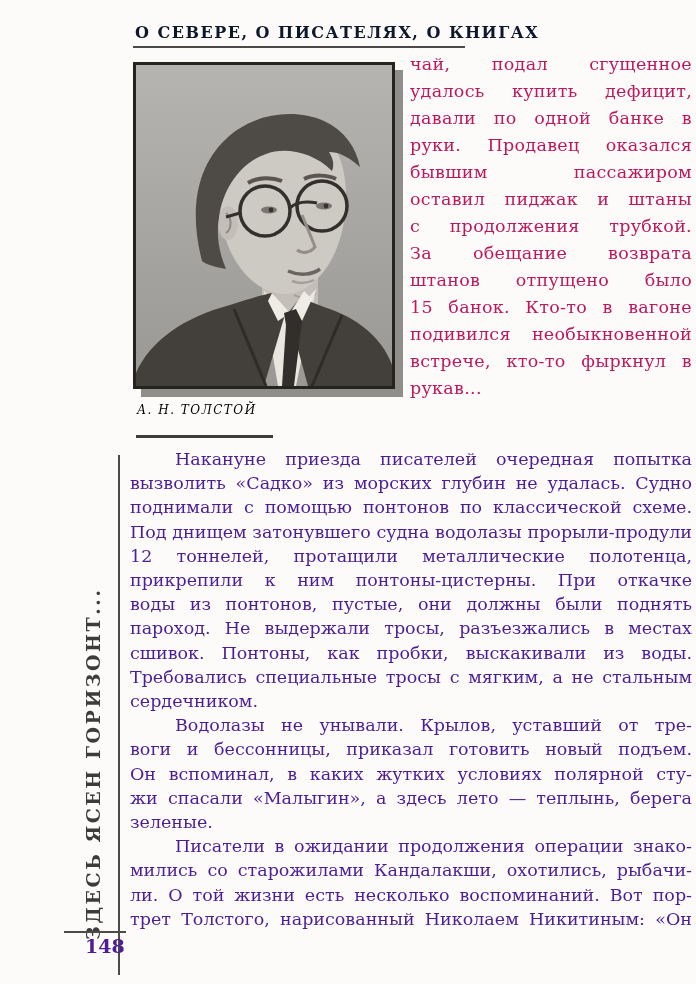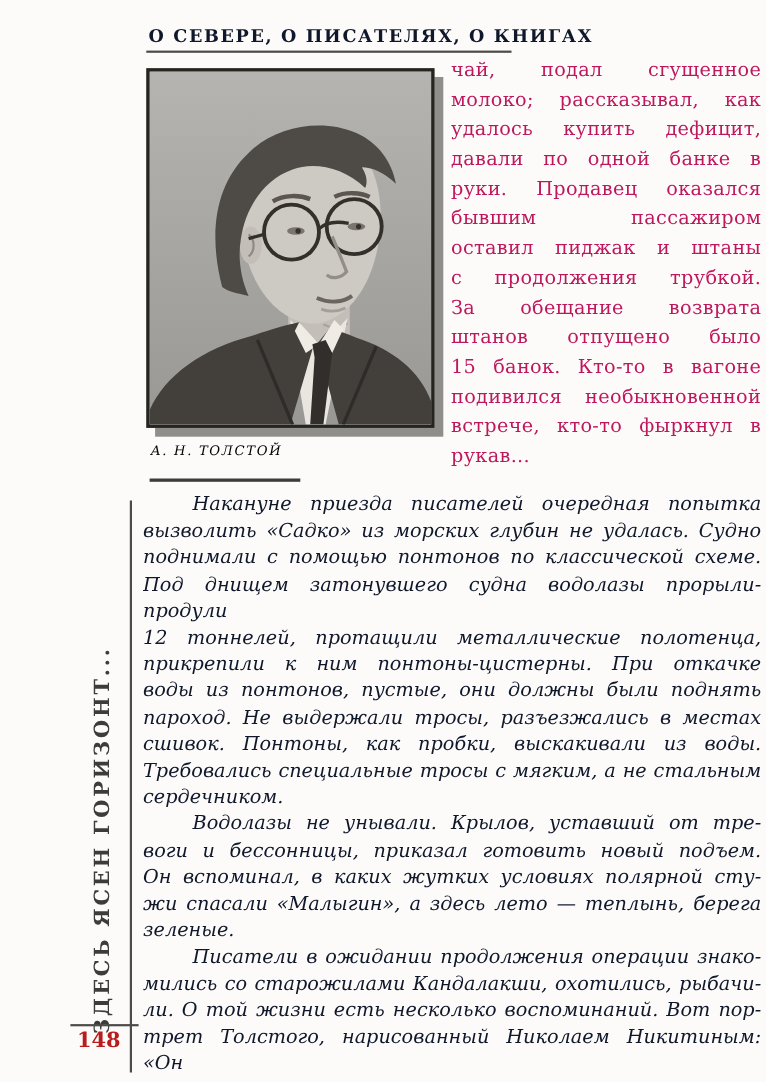--- a/index.html
+++ b/index.html
@@ -47,22 +47,21 @@
   }
   
   .right-col{
     position:absolute;left:410px;top:51px;width:282px;
     font-size:17.5px;letter-spacing:.3px;line-height:27px;
     color:#be185d;
   }
   .body-col{
     position:absolute;left:130px;top:447px;width:562px;
     font-size:17.5px;line-height:24.2px;
-    color:#0f172a;
-    font-style:italic;
+    color:#4c1d95;
   }
   .tline{
     text-align:justify;
     text-align-last:justify;
     overflow:hidden;
     white-space:normal;
   }
   .tline-last{text-align-last:left;}
   .tline-indent{text-indent:45px;}
   
@@ -74,22 +73,22 @@
     position:absolute;left:82px;top:598px;width:30px;height:342px;
     writing-mode:vertical-rl;transform:rotate(180deg);
     font-size:19px;font-weight:bold;letter-spacing:2.5px;
     color:#3d3c3a;white-space:nowrap;
   }
   .footer-rule{
     position:absolute;left:64px;top:931px;width:62px;height:2px;
     background:#4c4b49;
   }
   .page-number{
-    position:absolute;left:70px;top:935px;
-    font-size:19px;font-weight:bold;color:#b91c1c;
+    position:absolute;left:85px;top:935px;
+    font-size:19px;font-weight:bold;color:#4c1d95;
   }
 </style>
 </head>
 <body>
 
 <div class="page">
 
   <div class="header">О СЕВЕРЕ, О ПИСАТЕЛЯХ, О КНИГАХ</div>
   <div class="header-rule"></div>
 
@@ -146,21 +145,20 @@
 
       <path d="M 148 248 L 160 244 L 166 256 L 158 321 L 146 321 L 150 260 Z" fill="#312e2b"></path>
     </svg>
   </div>
 
   <div class="caption">А. Н. ТОЛСТОЙ</div>
   <div class="caption-rule"></div>
 
   <div class="right-col">
       <div class="tline">чай, подал сгущенное</div>
-      <div class="tline">молоко; рассказывал, как</div>
       <div class="tline">удалось купить дефицит,</div>
       <div class="tline">давали по одной банке в</div>
       <div class="tline">руки. Продавец оказался</div>
       <div class="tline">бывшим пассажиром</div>
       <div class="tline">оставил пиджак и штаны</div>
       <div class="tline">с продолжения трубкой.</div>
       <div class="tline">За обещание возврата</div>
       <div class="tline">штанов отпущено было</div>
       <div class="tline">15 банок. Кто-то в вагоне</div>
       <div class="tline">подивился необыкновенной</div>

